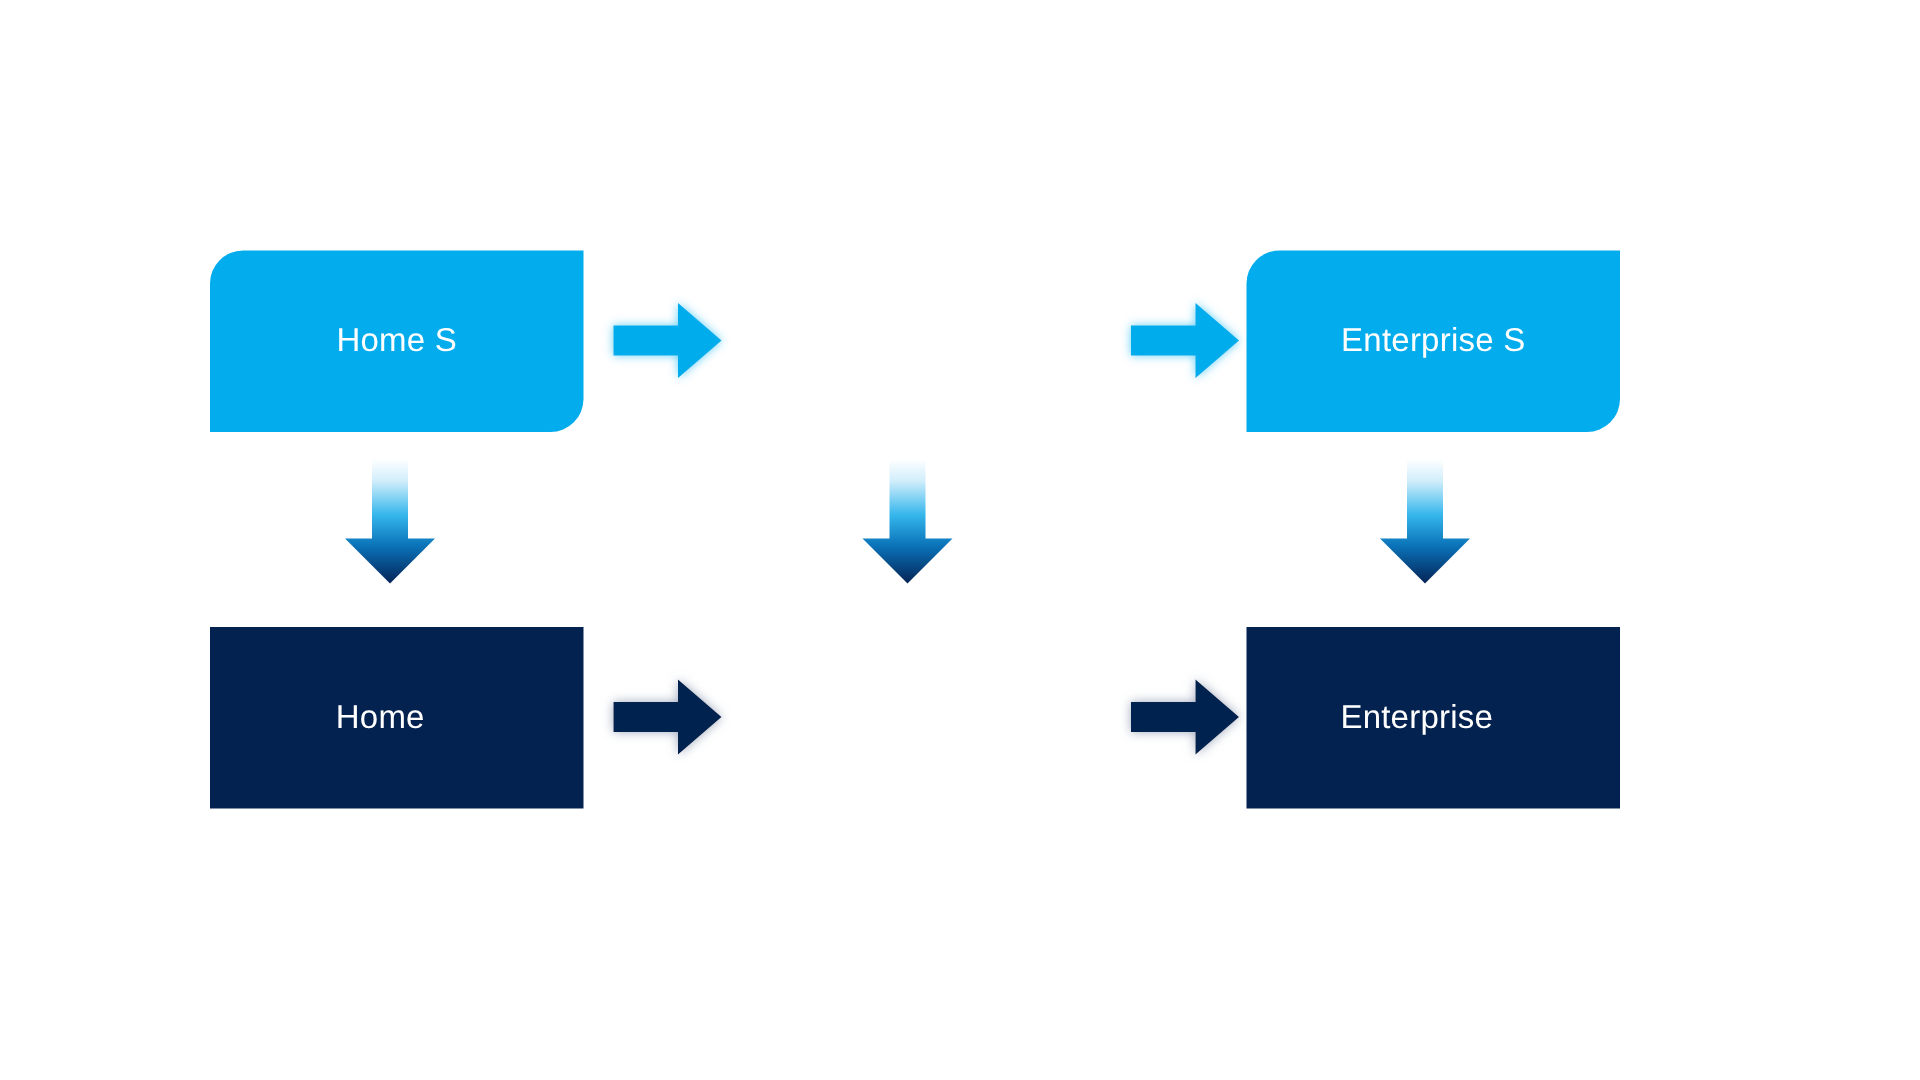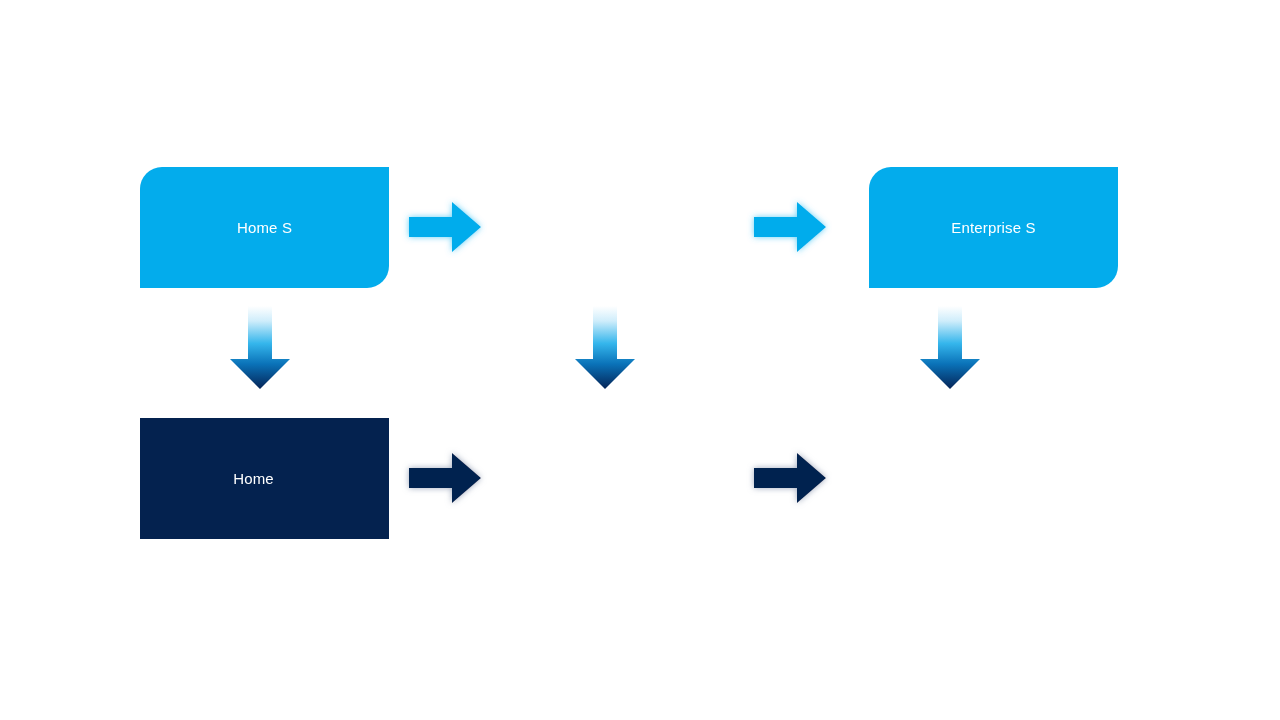--- a/index.html
+++ b/index.html
@@ -22,21 +22,21 @@
   }
 
   
   .node {
     position: absolute;
     display: flex;
     align-items: center;
     justify-content: center;
     box-sizing: border-box;
     color: #ffffff;
-    font-size: 15px;
+    font-size: 22px;
     font-weight: 400;
     letter-spacing: 0.15px;
     line-height: 1.2;
     user-select: none;
     white-space: nowrap;
   }
 
   .node-top {
     background: #03ACEC;
     border-radius: 22px 0px 22px 0px;
@@ -58,21 +58,21 @@
     text-align: center;
   }
   .node-top .node-label {
     position: relative;
     left: 0px;
   }
 
   
   .col-1 { left: 140px; }
   .col-2 { left: 485px; }
-  .col-3 { left: 869px; }
+  .col-3 { left: 831px; }
 
   .row-top    { top: 167px; }
   .row-bottom { top: 418px; }
 
   
   .h-arrow {
     position: absolute;
     width: 86px;
     height: 62px;
   }
@@ -107,20 +107,23 @@
 
   <div class="node node-top row-top col-3">
     <span class="node-label">Enterprise S</span>
   </div>
 
   <div class="node node-bottom row-bottom col-1">
     <span class="node-label">Home</span>
   </div>
 
 
+  <div class="node node-bottom row-bottom col-3">
+    <span class="node-label">Enterprise</span>
+  </div>
 
   <div class="h-arrow harrow-top-1">
     <svg viewBox="0 0 86 62" xmlns="http://www.w3.org/2000/svg">
       <defs>
         <filter id="glowCyan1" x="-40%" y="-40%" width="180%" height="180%">
           <feDropShadow dx="0" dy="0" stdDeviation="3.2" flood-color="#49C7F5" flood-opacity="0.85"></feDropShadow>
         </filter>
       </defs>
       <path d="M 8,21 L 51,21 L 51,6 L 80,31 L 51,56 L 51,41 L 8,41 Z" fill="#03ACEC" filter="url(#glowCyan1)"></path>
     </svg>

